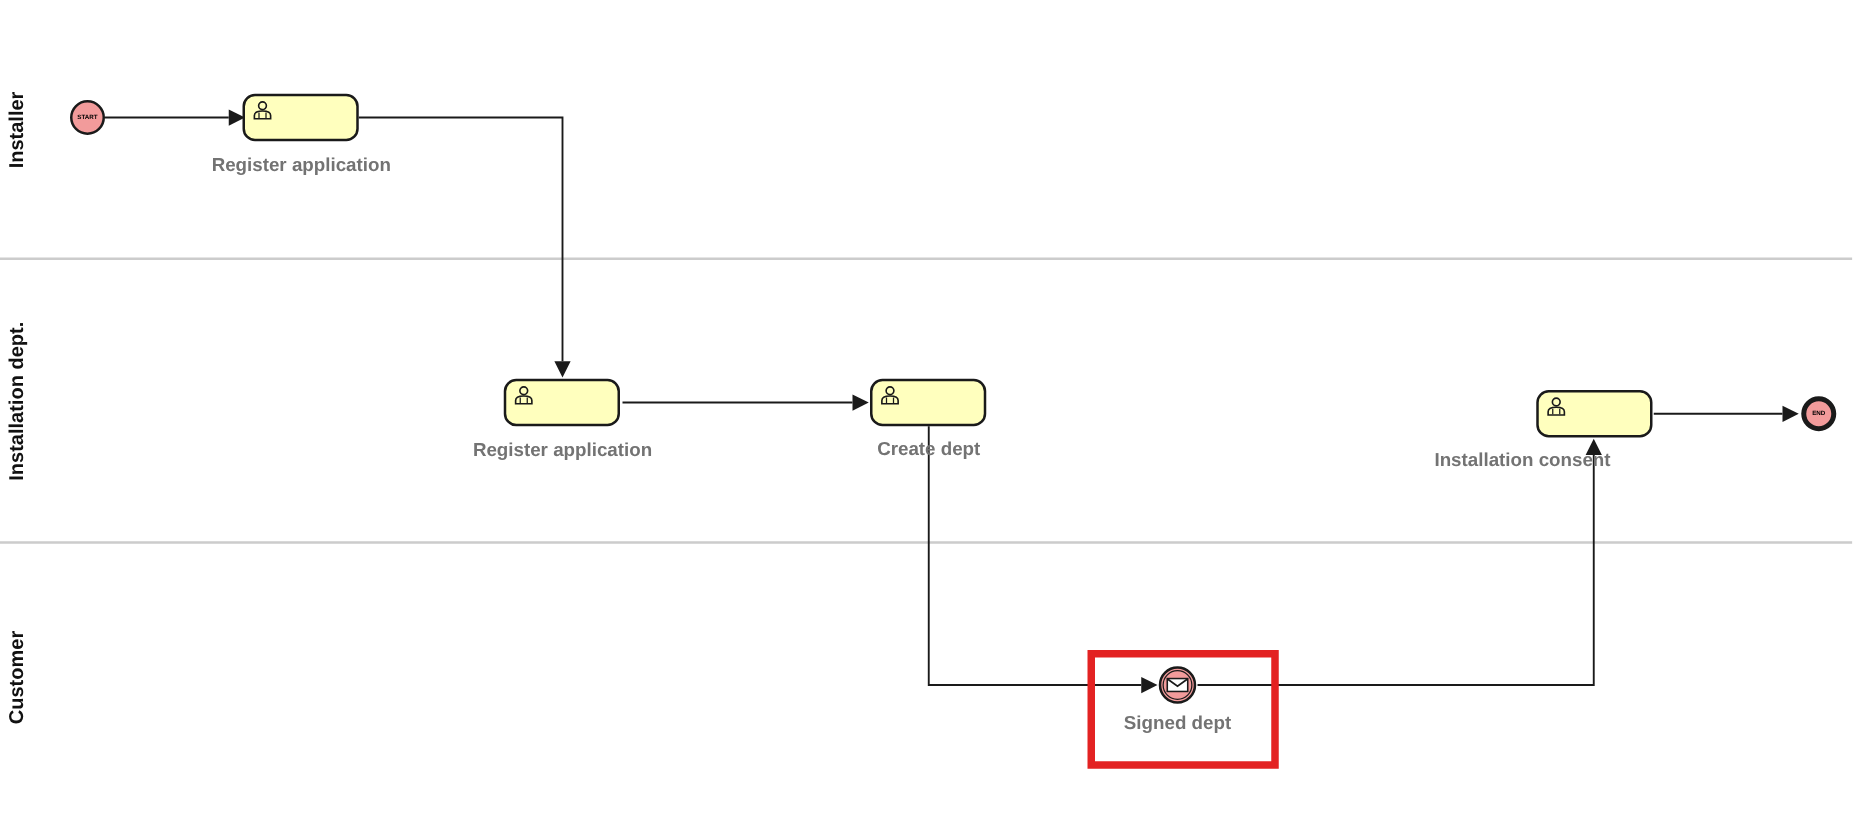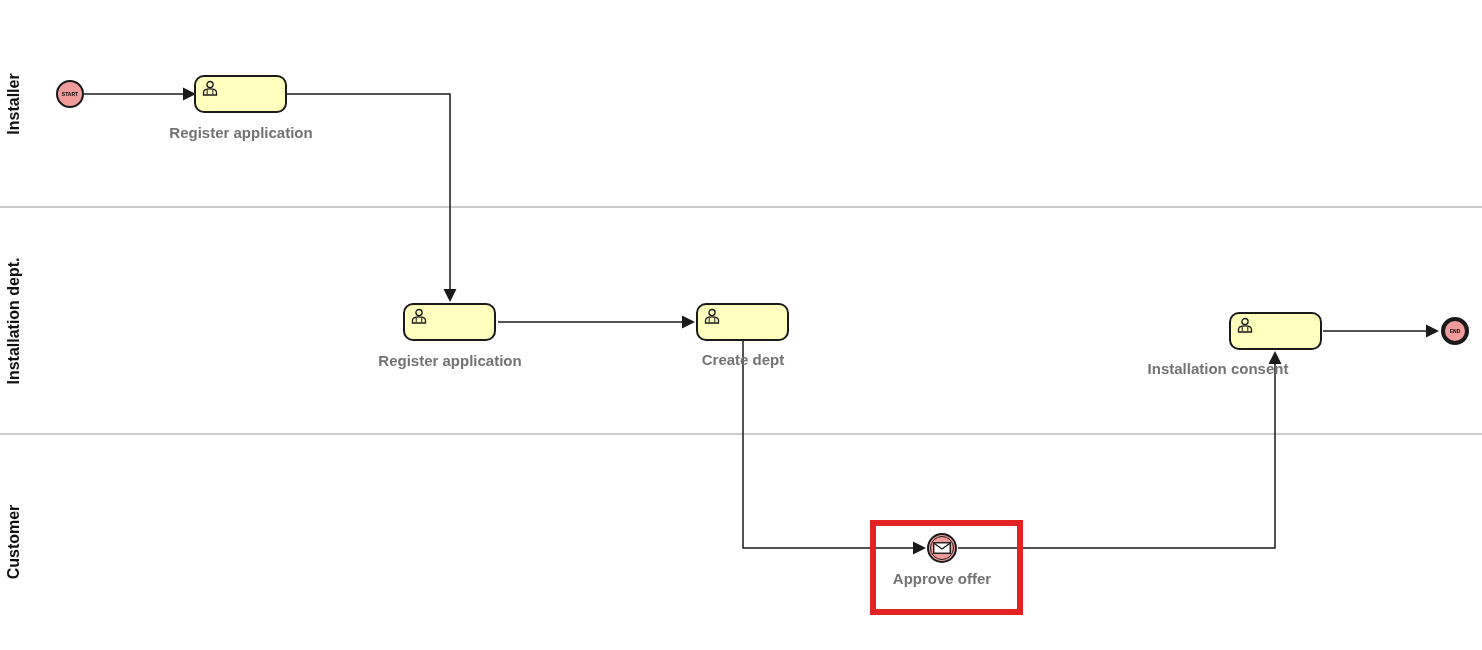--- a/index.html
+++ b/index.html
@@ -120,21 +120,21 @@
   <div class="highlight-box"></div>
 
   <div class="event event-mid-outer">
     <div class="event-mid-inner">
       <svg viewBox="0 0 18 12" width="18" height="12">
         <rect x="0.75" y="0.75" width="16.5" height="10.5" fill="#ffffff" stroke="#1a1a1a" stroke-width="1.4"></rect>
         <path d="M1,1.2 L9,7 L17,1.2" fill="none" stroke="#1a1a1a" stroke-width="1.4"></path>
       </svg>
     </div>
   </div>
-  <div class="node-label" style="left:842px;top:570px;width:200px;">Approve offer</div>
+  <div class="node-label" style="left:842px;top:570px;width:200px;">Signed dept</div>
 
   <div class="task" style="left:1229px;top:312px;">
     <span class="user-icon">
       <svg viewBox="0 0 18 16" width="18" height="16">
         <circle cx="9" cy="4.6" r="3.1" fill="none" stroke="#1a1a1a" stroke-width="1.3"></circle>
         <path d="M2.5,15 v-2.6 c0,-2.6 3.2,-3.6 6.5,-3.6 c3.3,0 6.5,1 6.5,3.6 V15 z" fill="none" stroke="#1a1a1a" stroke-width="1.3"></path>
         <line x1="6.2" y1="10" x2="6.2" y2="14.4" stroke="#1a1a1a" stroke-width="1"></line>
         <line x1="11.8" y1="10" x2="11.8" y2="14.4" stroke="#1a1a1a" stroke-width="1"></line>
       </svg>
     </span>

